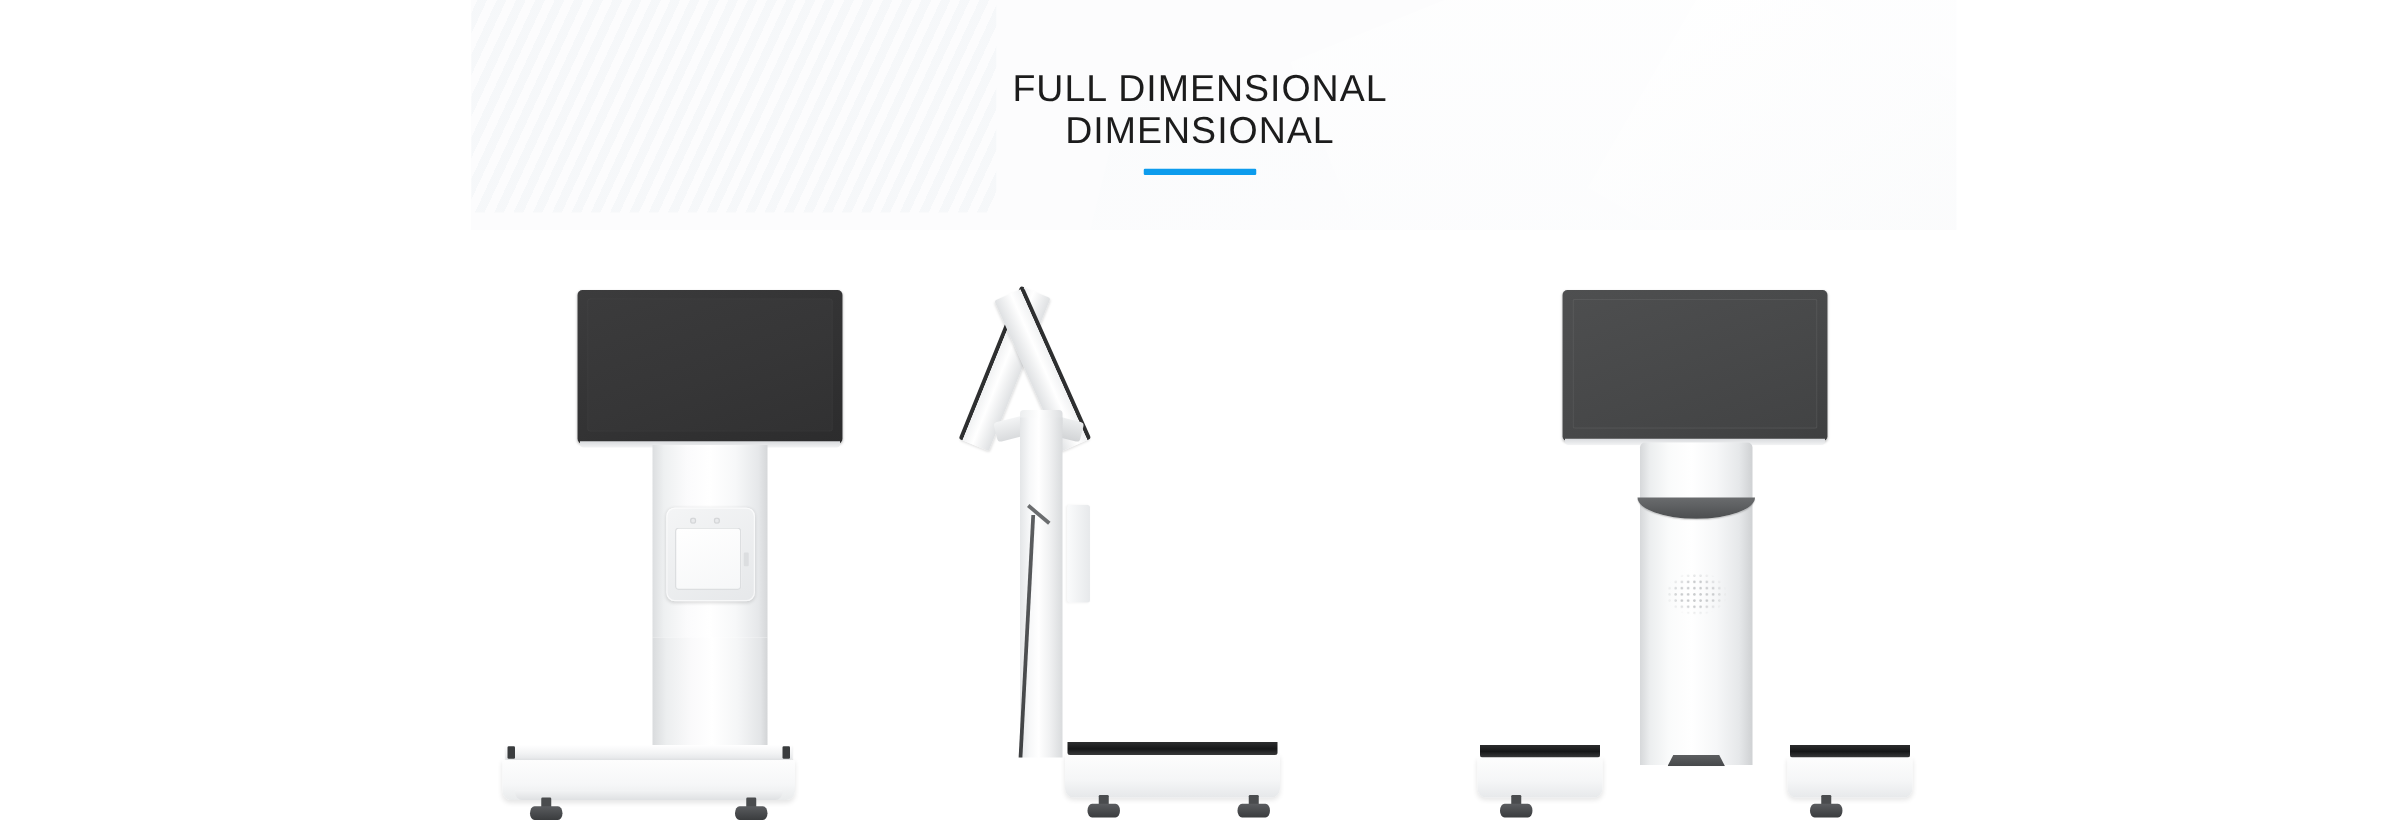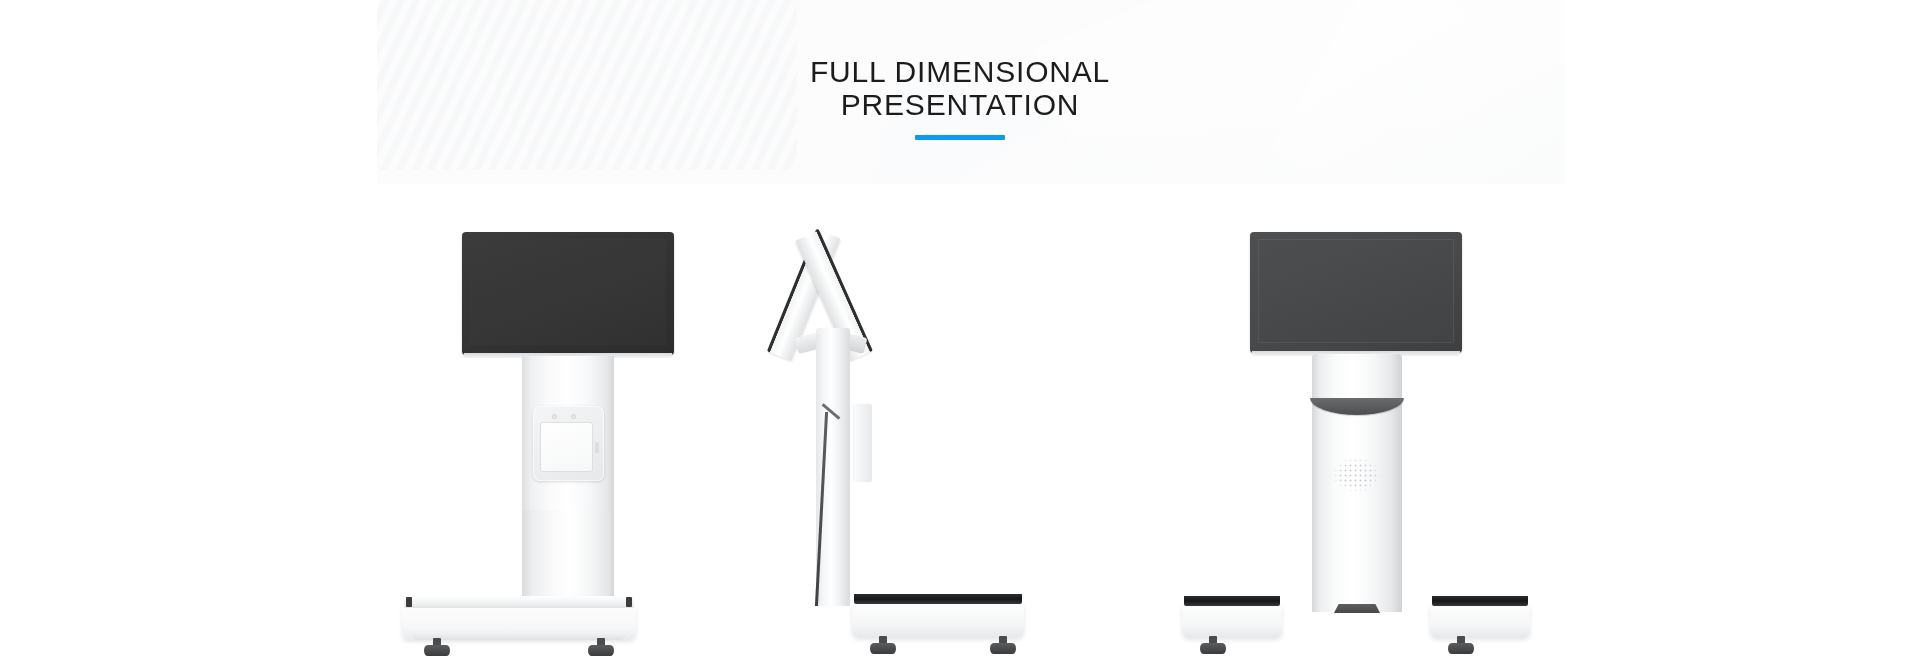--- a/index.html
+++ b/index.html
@@ -406,21 +406,21 @@
 
 <div class="banner">
   <div class="banner-stripes"></div>
   <div class="banner-facet-a"></div>
   <div class="banner-facet-b"></div>
   <div class="banner-facet-c"></div>
 </div>
 
 <div class="title-block">
   <div class="title-line">FULL DIMENSIONAL</div>
-  <div class="title-line">PRESENTATION</div>
+  <div class="title-line">DIMENSIONAL</div>
   <div class="title-rule"></div>
 </div>
 
 <div class="stage">
 
   <div class="device front">
     <div class="screen f-screen">
       <div class="bezel-inner"></div>
     </div>
     <div class="screen-base-lip f-screen-lip"></div>

